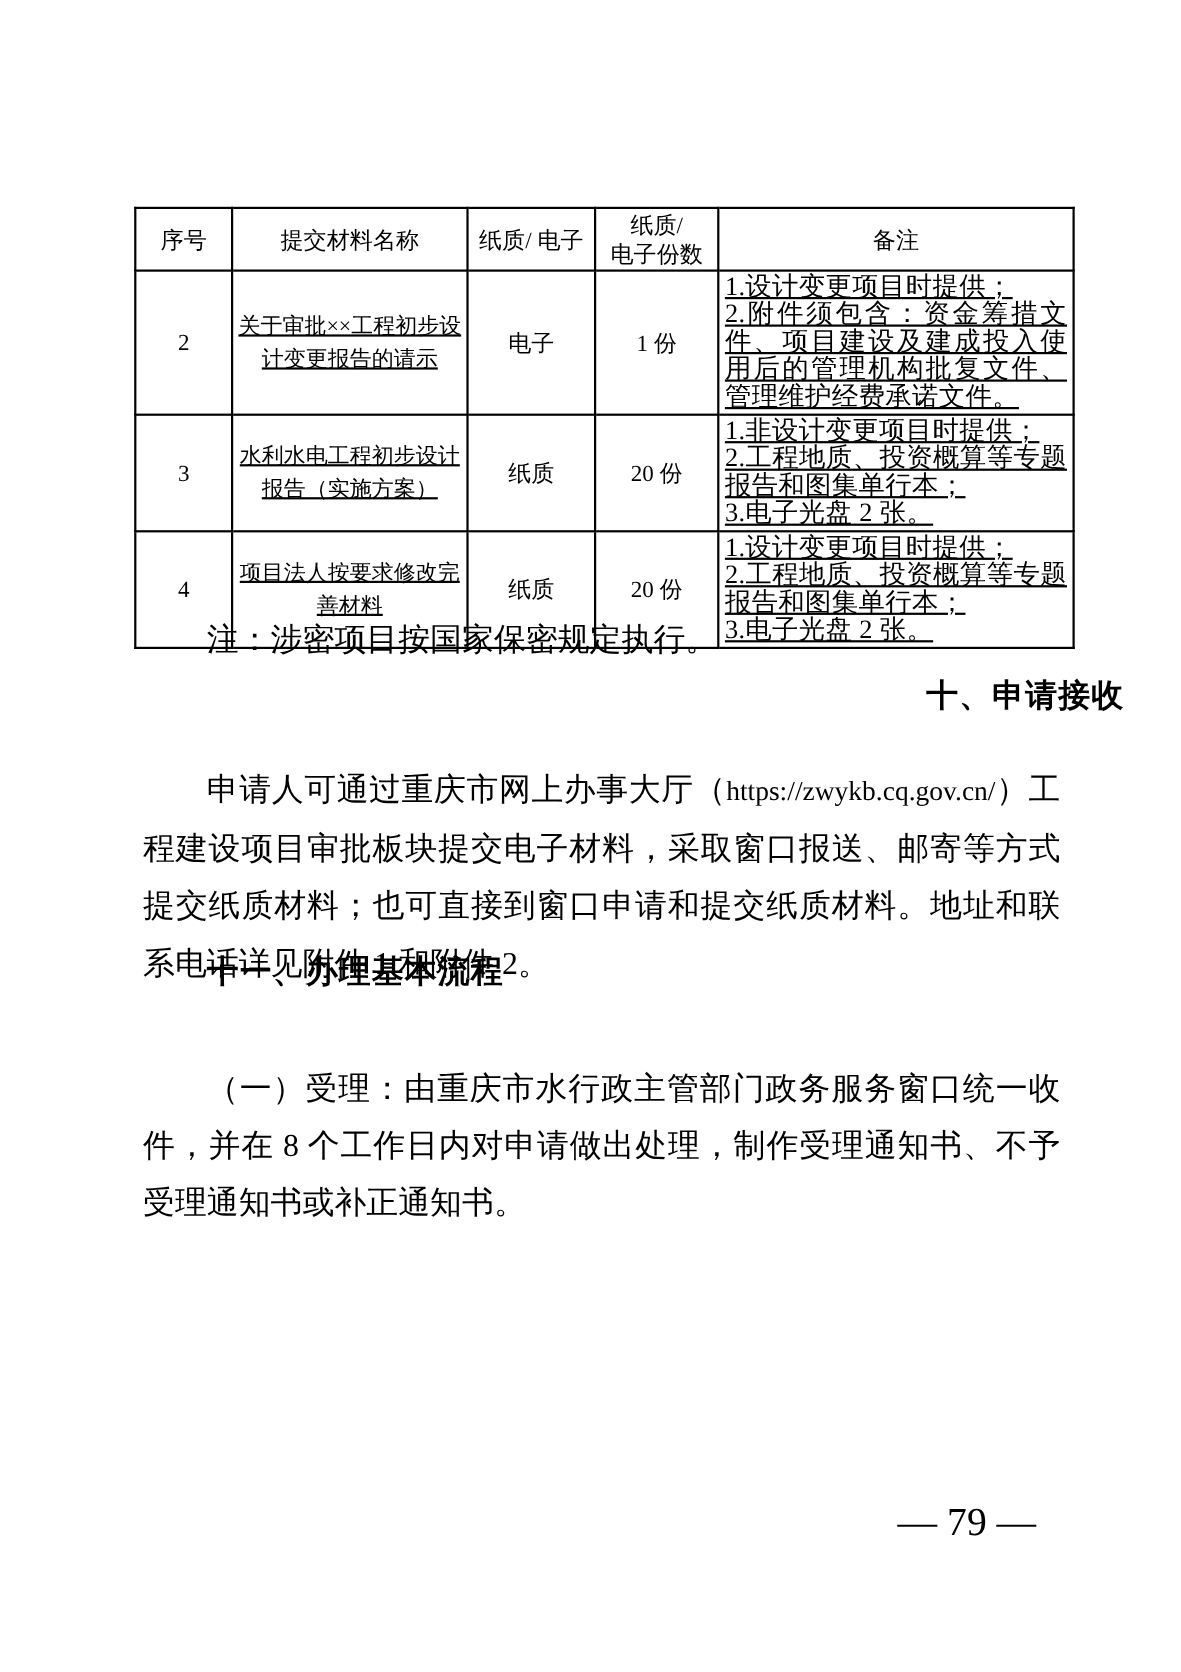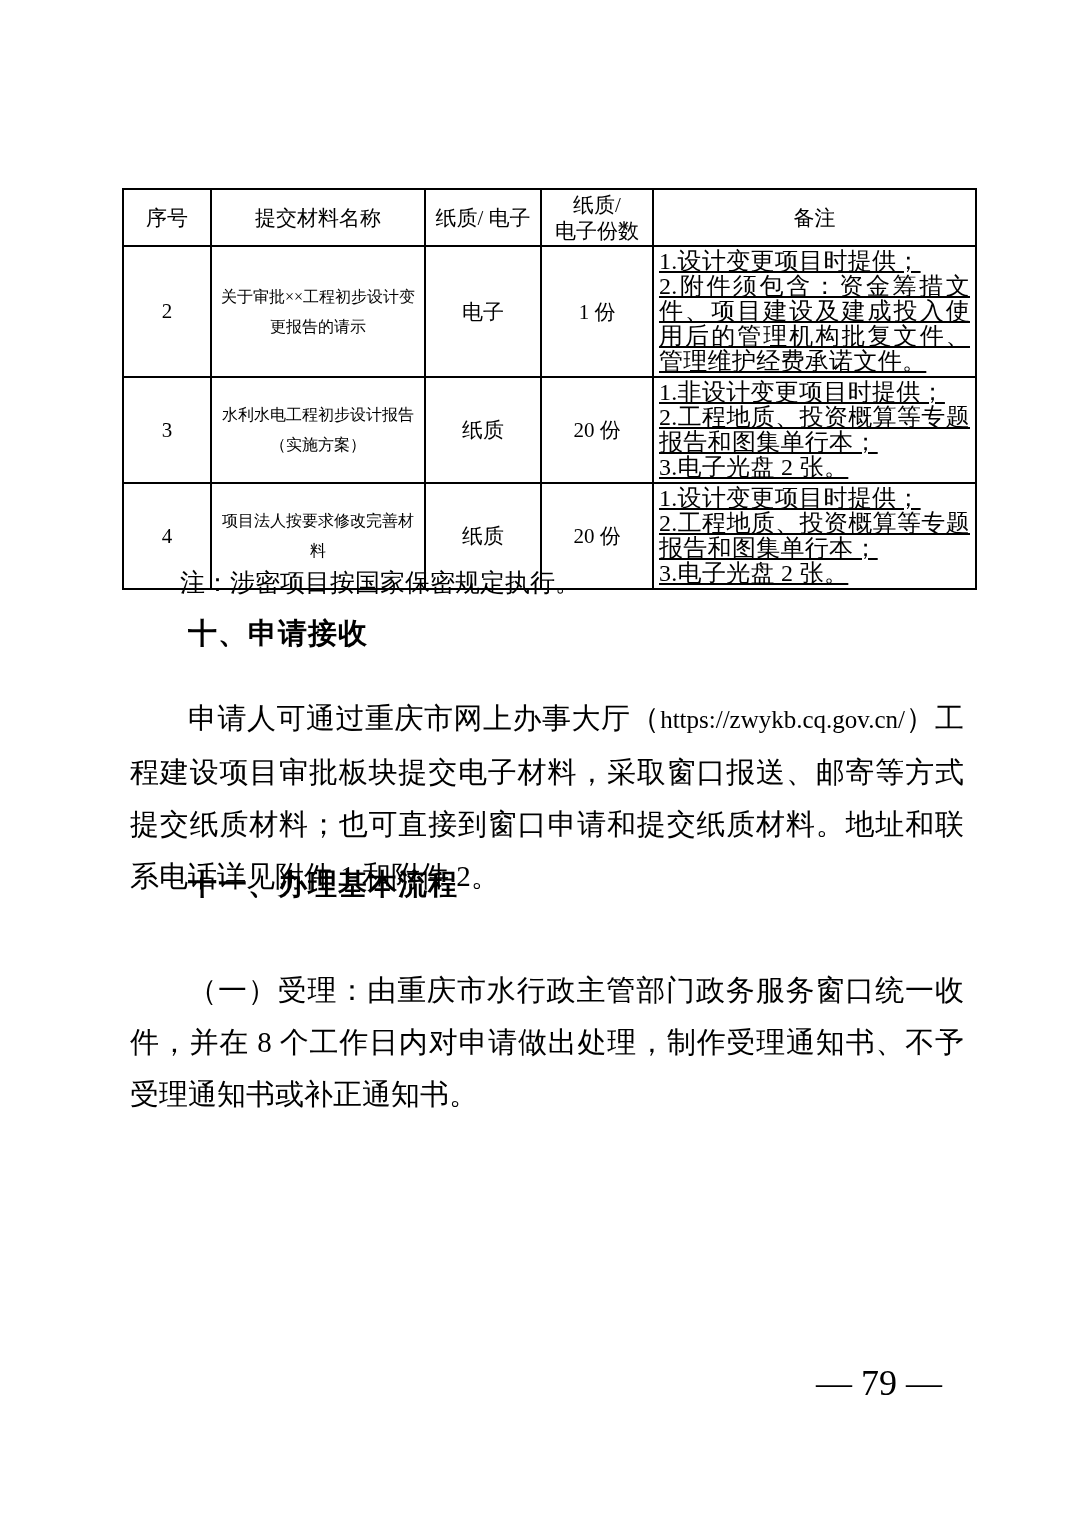--- a/index.html
+++ b/index.html
@@ -22,40 +22,40 @@
   tr.row-2    { height:111px; }
   tr.row-3    { height:103px; }
   tr.row-4    { height:97px;  }
   th {
     font-size:21px; line-height:26px; text-align:center; vertical-align:middle; padding:0 2px;
   }
   td.c-index, td.c-medium, td.c-copies {
     font-size:21px; text-align:center; vertical-align:middle; padding:0 2px;
   }
   td.c-name {
-    font-size:16px; line-height:30px; text-align:center; vertical-align:middle; padding:16px 4px;
+    font-size:20px; line-height:30px; text-align:center; vertical-align:middle; padding:16px 4px;text-decoration:underline;
   }
   td.c-remark { vertical-align:middle; padding:2px 5px; }
   .remark-item {
     font-size:24px; line-height:25px; letter-spacing:0.3px;
     text-align:justify; text-justify:inter-character; text-align-last:left;text-decoration:underline;
   }
 
   
   .note {
     position:absolute; left:130px; top:557px; width:834px;
-    font-size:25px; line-height:51px; text-indent:2em; white-space:nowrap;
+    font-size:29px; line-height:51px; text-indent:2em; white-space:nowrap;
   }
   .sec-heading {
     position:absolute; left:130px; width:834px;
     padding-left:2em; font-size:29px; line-height:44px; font-weight:bold;
     font-family:"Liberation Sans","DejaVu Sans",sans-serif;
     letter-spacing:1px;
   }
-  .h10 { top:611px; }
+  .h10 { top:611px;text-align:right; }
   .h11 { top:862px; }
   .para {
     position:absolute; left:130px; width:834px;
     font-size:29px; line-height:52px; text-indent:2em;
     text-align:justify; text-justify:inter-character; text-align-last:left;
   }
   .p-receive { top:663px; }
   .p-accept  { top:935px; }
   .p-review  { top:1097px; }
   .url { font-size:25px; letter-spacing:0; }

